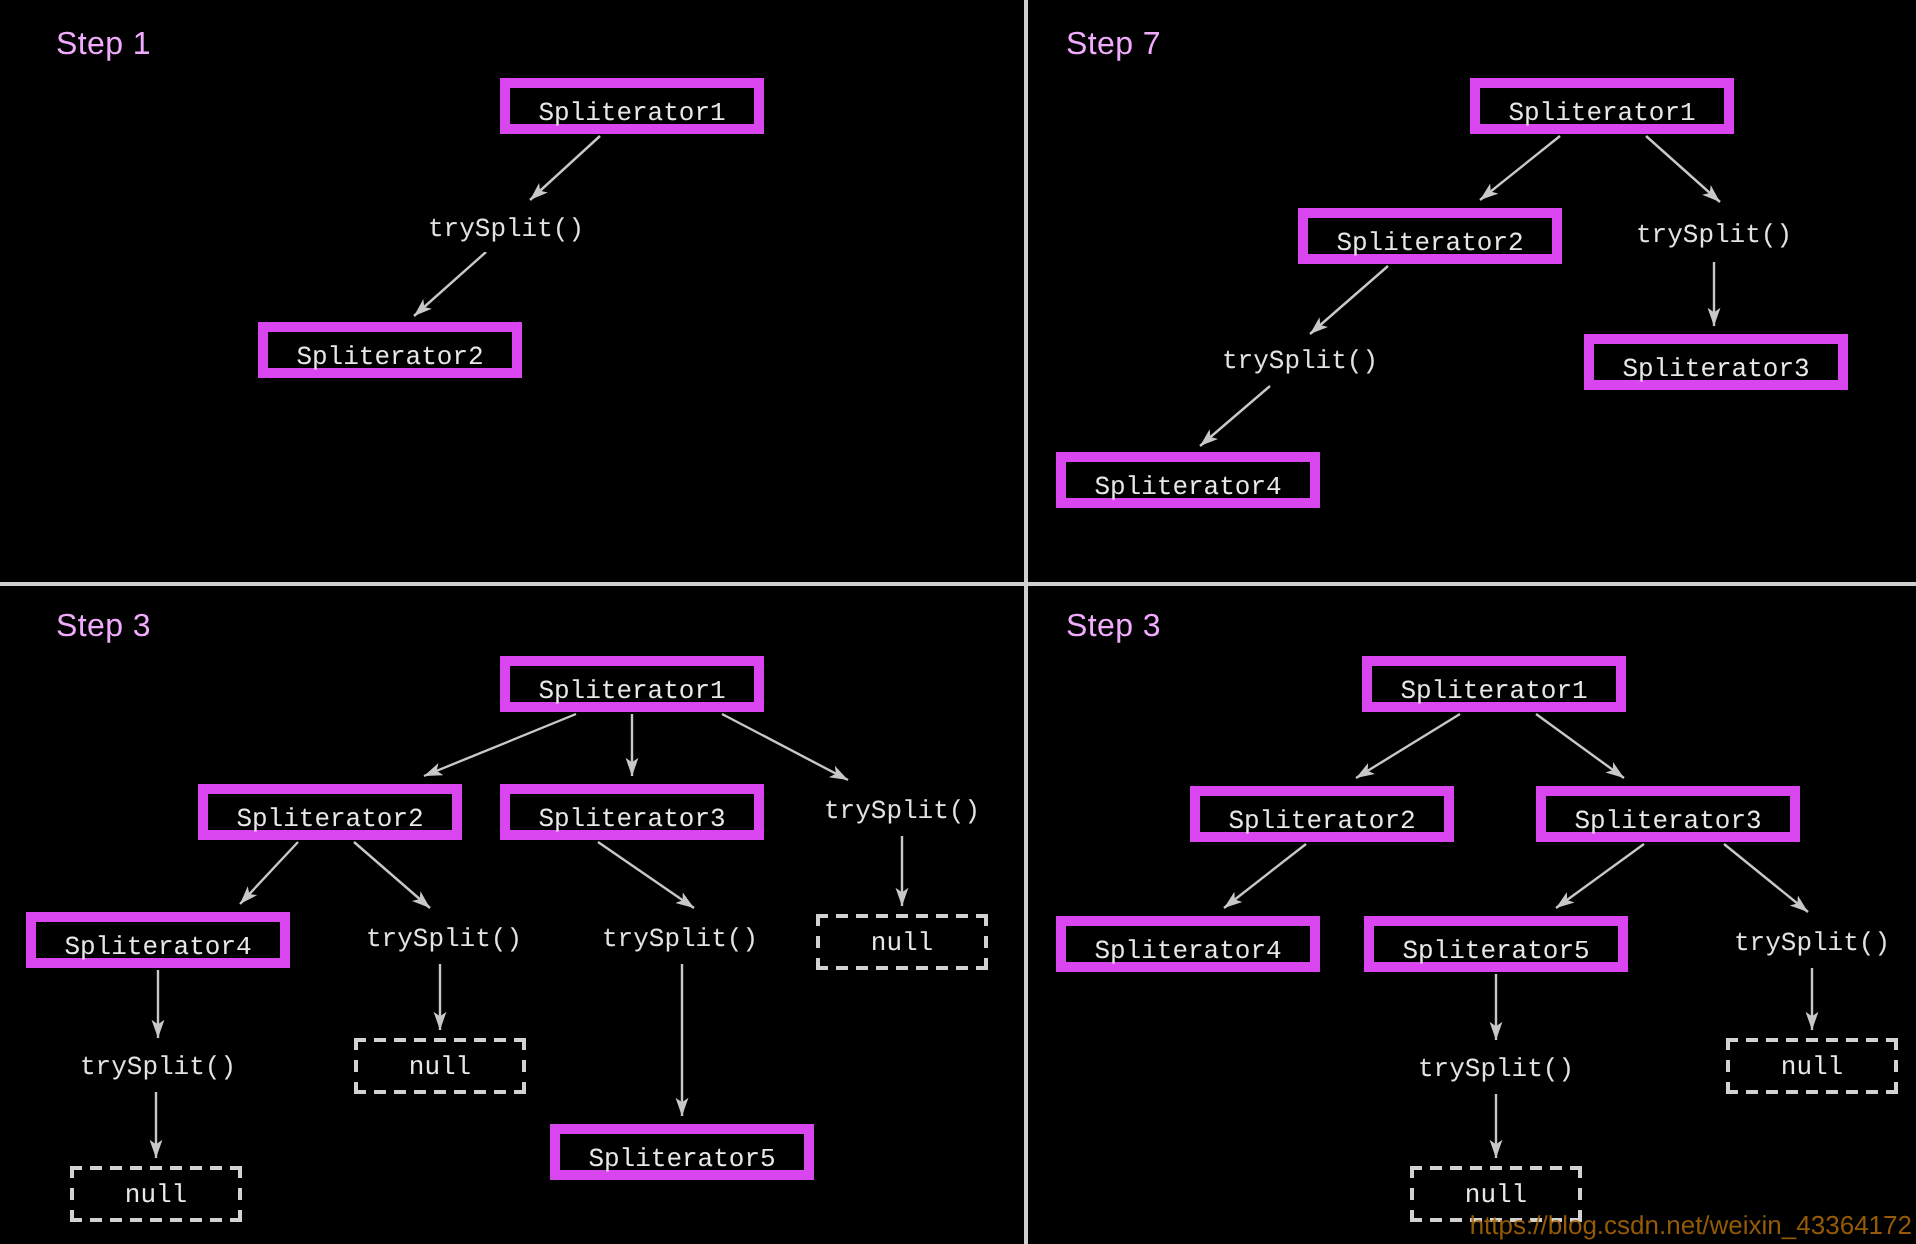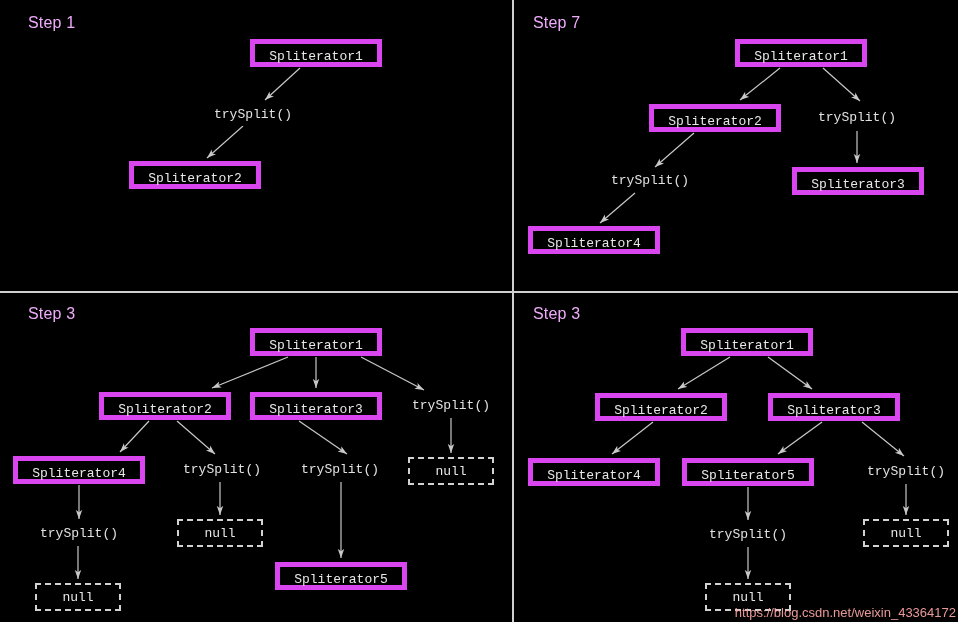--- a/index.html
+++ b/index.html
@@ -91,21 +91,21 @@
   }
   svg.edges line { stroke: #c8c8c8; stroke-width: 1.2; }
 
   
   .watermark {
     position: absolute;
     right: 2px;
     bottom: 2px;
     font-family: "Liberation Sans", "DejaVu Sans", sans-serif;
     font-size: 13px;
-    color: #fca5a5;
+    color: #a16207;
     opacity: 0.92;
     white-space: nowrap;
     z-index: 20;
   }
 </style>
 </head>
 <body>
 
 <div id="canvas">
 

